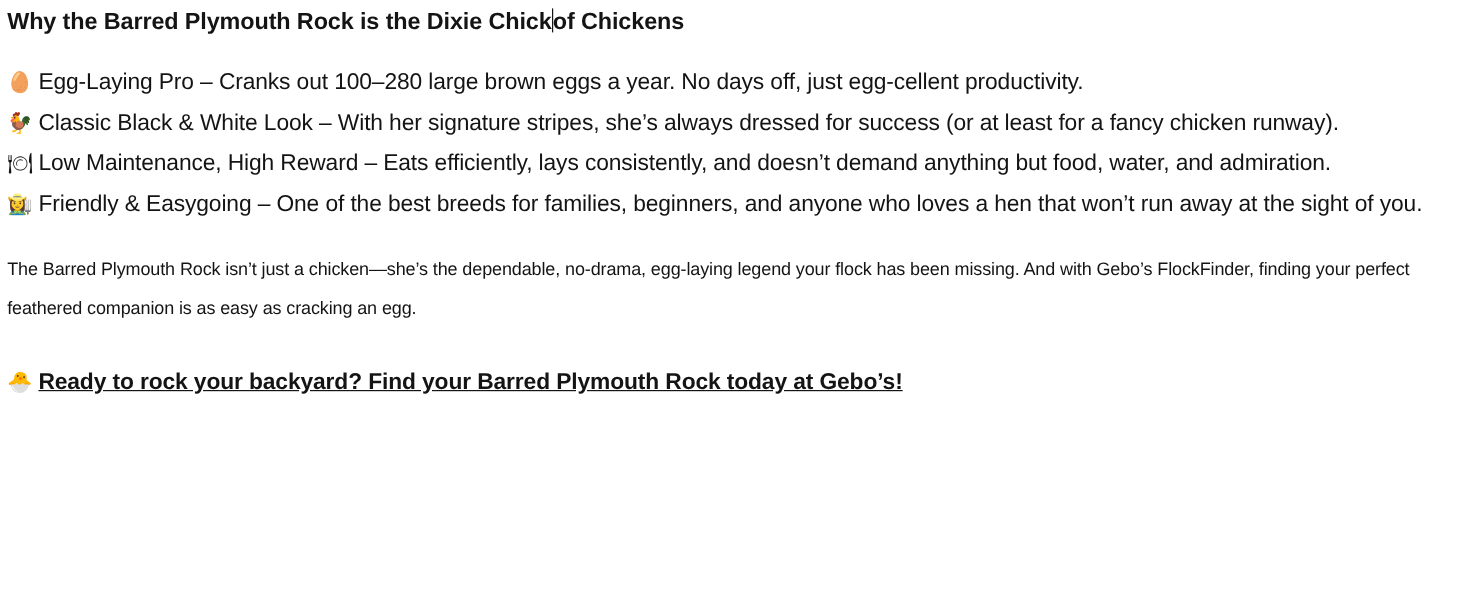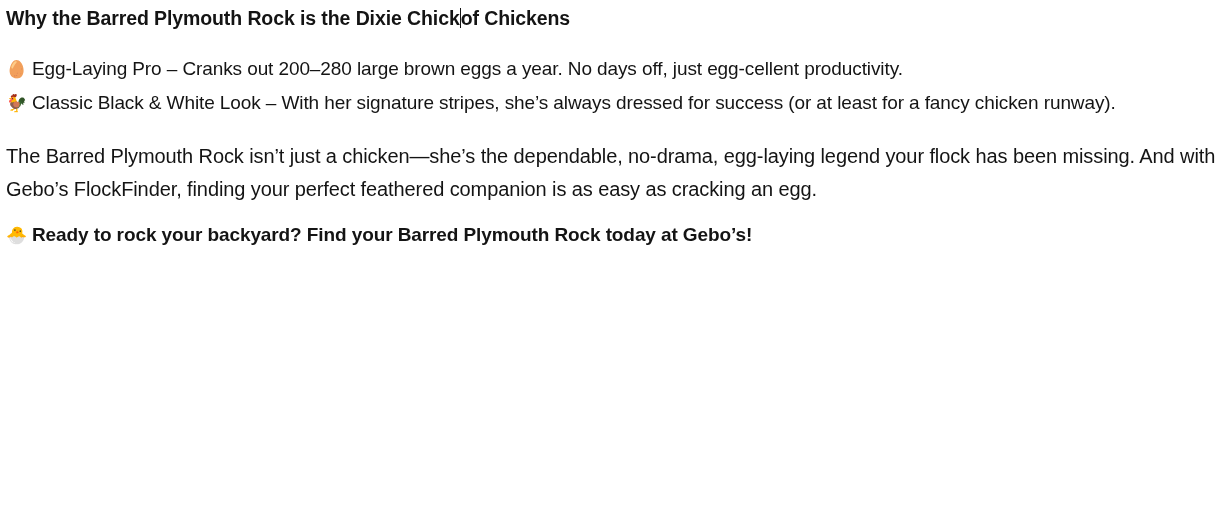--- a/index.html
+++ b/index.html
@@ -54,51 +54,54 @@
     font-family: "DejaVu Sans", sans-serif;
     font-size: 17px;
     display: inline-block;
     width: 26px;
     vertical-align: baseline;
   }
   b, strong {
     font-weight: 400;
   }
   .para {
-    font-size: 20px;
+    font-size: 15px;
     line-height: 33px;
     letter-spacing: -0.1px;
     margin: 20px 0 0 0;
   }
   .closing {
     font-size: 19px;
     line-height: 33px;
     letter-spacing: -0.1px;
-    margin: 12px 0 0 0;
+    margin: 28px 0 0 0;
     font-weight: 700;
+    text-decoration: underline;
   }
   .closing .emoji {
     font-weight: 400;
   }
 </style>
 </head>
 <body>
 
 <div class="page">
 
   <div class="title"><span>Why the Barred Plymouth Rock is the Dixie Chick</span><span class="caret"></span><span>of Chickens</span></div>
 
   <ul class="bullets">
 
-    <li class="bullet"><span class="emoji">🥚</span><b>Egg-Laying Pro</b><span> – </span><span>Cranks out </span><b>200–280 large brown eggs</b><span> a year. No days off, just </span><b>egg-cellent productivity</b><span>.</span></li>
+    <li class="bullet"><span class="emoji">🥚</span><b>Egg-Laying Pro</b><span> – </span><span>Cranks out </span><b>100–280 large brown eggs</b><span> a year. No days off, just </span><b>egg-cellent productivity</b><span>.</span></li>
 
     <li class="bullet"><span class="emoji">🐓</span><b>Classic Black &amp; White Look</b><span> – </span><span>With her signature stripes, she’s always </span><b>dressed for success</b><span> (or at least for a fancy chicken runway).</span></li>
 
 
+    <li class="bullet"><span class="emoji">🍽</span><b>Low Maintenance, High Reward</b><span> – </span><span>Eats efficiently, lays consistently, and doesn’t demand anything but food, water, and admiration.</span></li>
 
+    <li class="bullet"><span class="emoji">👩‍🌾</span><b>Friendly &amp; Easygoing</b><span> – </span><span>One of the best breeds for families, beginners, and anyone who loves a hen that won’t run away at the sight of you.</span></li>
 
   </ul>
 
   <p class="para"><span>The </span><b>Barred Plymouth Rock isn’t just a chicken—she’s the dependable, no-drama, egg-laying legend your flock has been missing</b><span>. And with </span><b>Gebo’s FlockFinder</b><span>, finding your perfect feathered companion is as easy as cracking an egg.</span></p>
 
   <p class="closing"><span class="emoji">🐣</span><span>Ready to rock your backyard? Find your Barred Plymouth Rock today at Gebo’s!</span></p>
 
 </div>
 
 </body></html>

